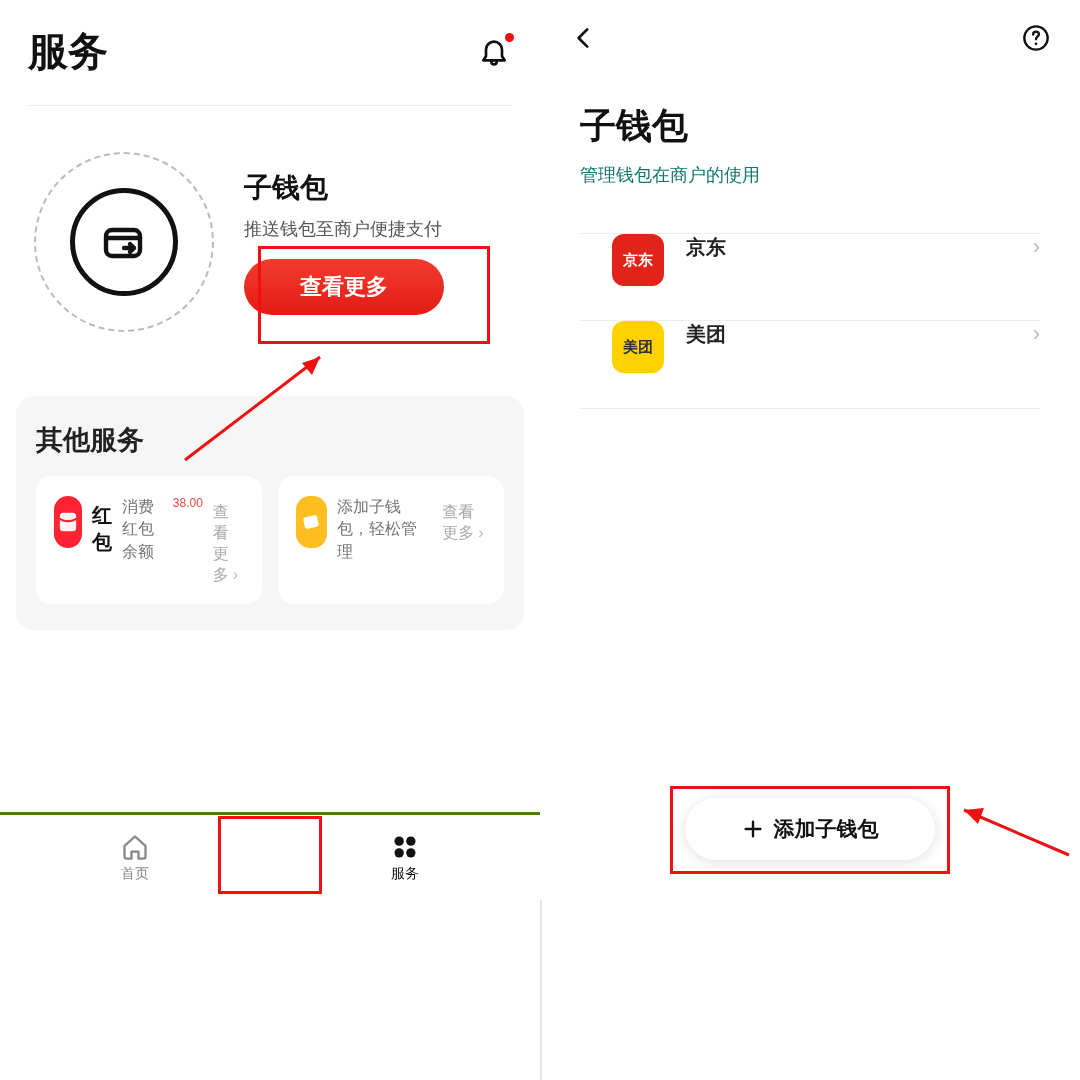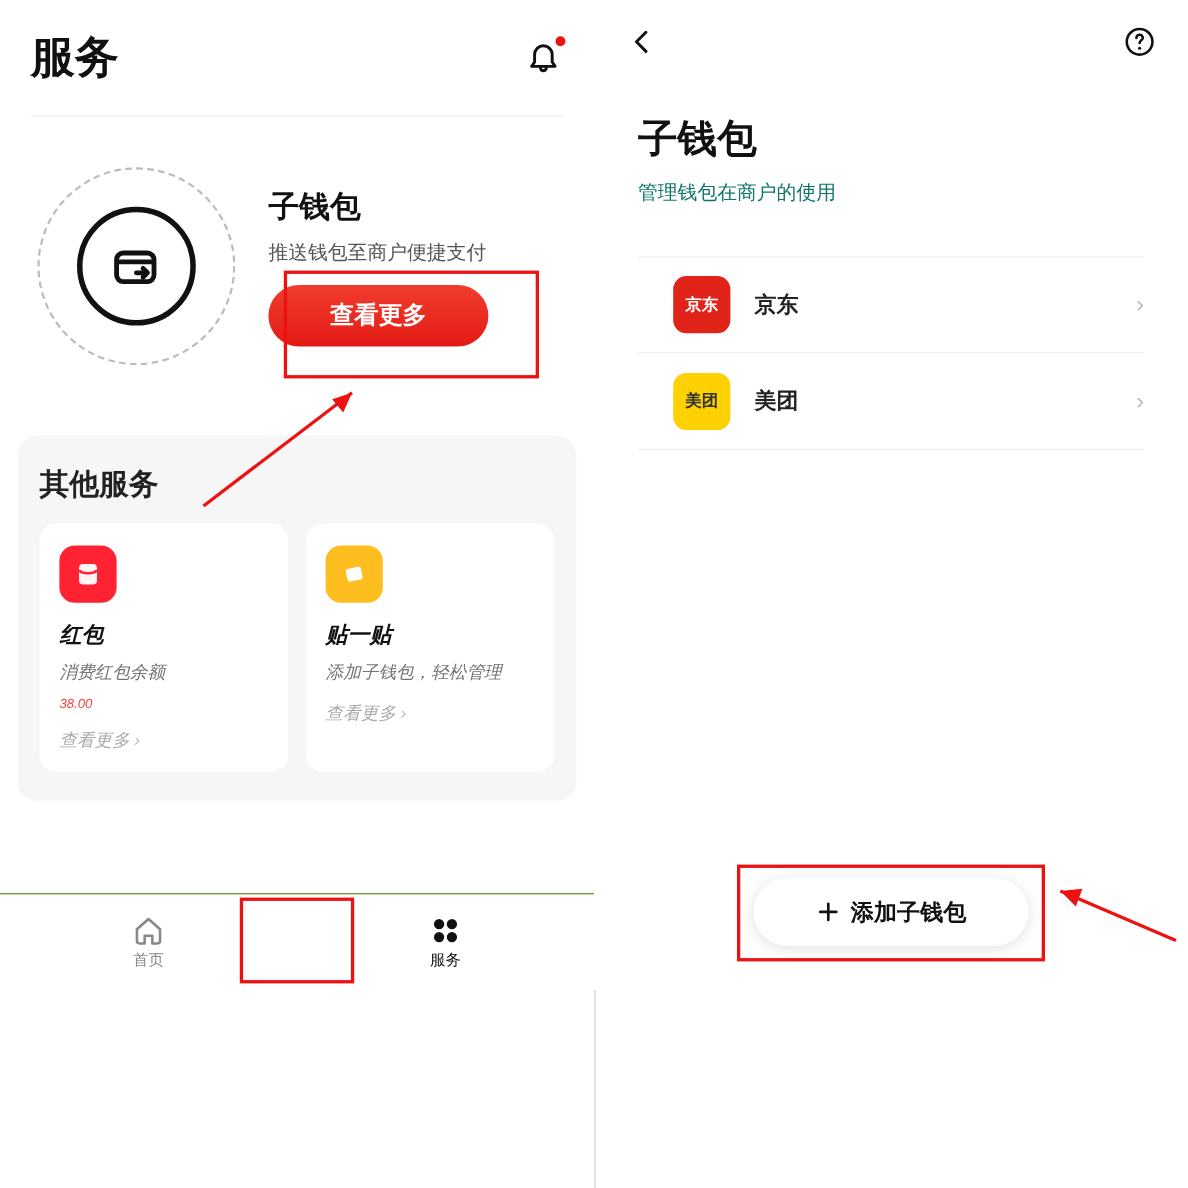--- a/index.html
+++ b/index.html
@@ -77,35 +77,35 @@
     background: #f6f6f6; border-radius: 18px;
     padding: 26px 20px 26px 20px;
   }
   .other-title { font-size: 27px; font-weight: 700; color: #222; margin-bottom: 18px; }
   .other-grid {
     display: grid; grid-template-columns: 1fr 1fr; gap: 16px;
   }
   .svc-card {
     background: #fff; border-radius: 16px;
     padding: 20px 18px 18px 18px;
-    display: flex; flex-direction: column; gap: 10px; font-style: italic;
+    display: flex; flex-direction: row; gap: 10px;
   }
   .svc-icon { width: 52px; height: 52px; border-radius: 14px; display:flex; align-items:center; justify-content:center;}
   .svc-icon.red { background: #f23; }
   .svc-icon.yellow { background: #ffbe1f; }
   .svc-name { font-size: 20px; font-weight: 700; color: #111; margin-top: 6px;}
   .svc-sub { font-size: 16px; color: #737373; line-height: 1.4; }
   .svc-amt { font-size: 12px; color: #ef4444; }
   .svc-more { font-size: 16px; color: #aaa; margin-top: 6px;}
   .svc-more::after { content: "›"; margin-left: 4px; color:#bbb;}
 
   .tabbar {
     position: absolute; left: 0; right: 0; bottom: 0;
     height: 88px; background: #fff;
-    display: flex; border-top: 1px solid #4d7c0f;
+    display: flex; border-top: 3px solid #4d7c0f;
   }
   .tab {
     flex: 1; display: flex; flex-direction: column;
     align-items: center; justify-content: center; gap: 4px;
     color: #888; font-size: 14px;
   }
   .tab.active { color: #111; }
   .tab svg { width: 28px; height: 28px; }
   .red-box-2 {
     position: absolute; left: 218px; bottom: 6px;
@@ -118,21 +118,21 @@
     display: flex; align-items: center; justify-content: space-between;
     padding: 22px 28px 8px 28px;
   }
   .back-btn, .help-btn { width: 32px; height: 32px; display:flex; align-items:center; justify-content:center;}
   .s2-titleblock { padding: 40px 40px 0 40px; }
   .s2-title { font-size: 36px; font-weight: 700; color: #111; margin-bottom: 12px;}
   .s2-sub { font-size: 18px; color: #0f766e; }
 
   .merch-list { margin-top: 46px; padding: 0 40px; }
   .merch-row {
-    display: flex; align-items: center; gap: 22px;
+    display: flex; align-items: flex-start; gap: 22px;
     height: 88px; border-bottom: 1px solid #eee; padding-left: 32px;
   }
   .merch-row:first-child { border-top: 1px solid #eee; }
   .m-logo {
     width: 52px; height: 52px; border-radius: 12px;
     display:flex; align-items:center; justify-content:center;
     font-size: 15px; font-weight:700; color:#fff;
   }
   .m-logo.jd { background: #e2231a; }
   .m-logo.mt { background: #ffd100; color:#333; }
@@ -214,21 +214,20 @@
         <div class="svc-amt">38.00</div>
         <div class="svc-more">查看更多</div>
       </div>
 
       <div class="svc-card">
         <div class="svc-icon yellow">
           <svg viewBox="0 0 24 24" width="28" height="28">
               <rect x="6" y="7" width="12" height="10" rx="2" fill="#fff" transform="rotate(-12 12 12)"></rect>
             </svg>
         </div>
-        <div class="svc-name">贴一贴</div>
         <div class="svc-sub">添加子钱包，轻松管理</div>
         <div class="svc-more">查看更多</div>
       </div>
 
     </div>
   </div>
 
   <div class="tabbar">
     <div class="tab">
       <svg viewBox="0 0 24 24">

